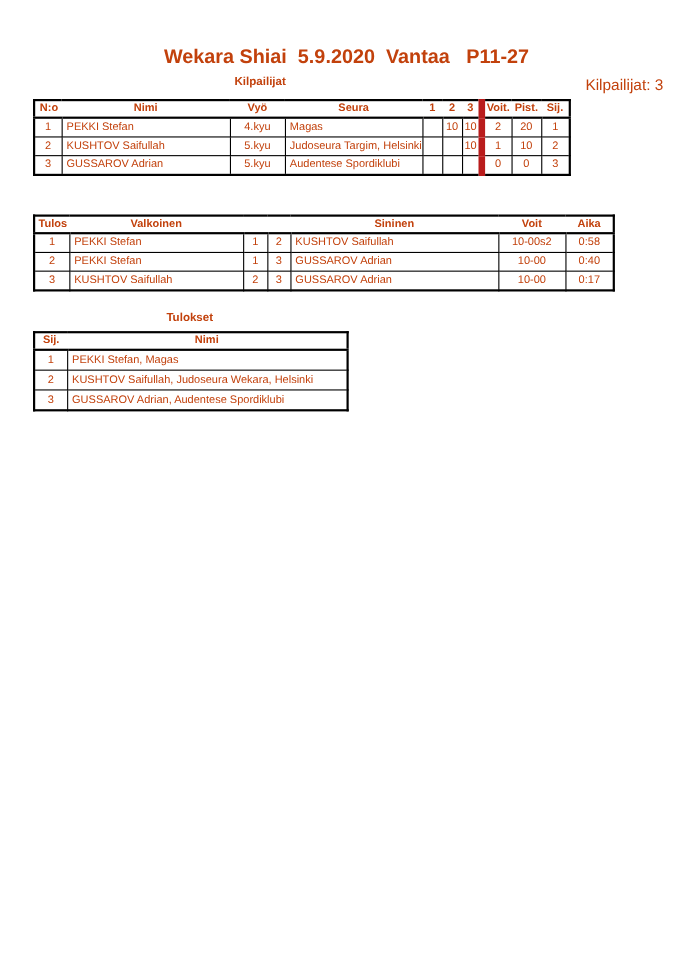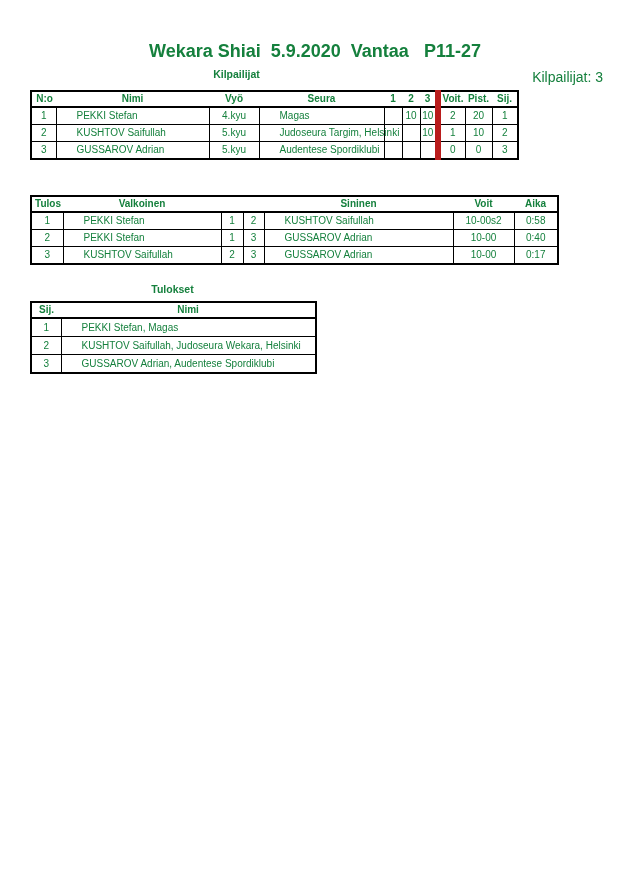--- a/index.html
+++ b/index.html
@@ -3,21 +3,21 @@
 <meta charset="utf-8">
 <style>
   html, body { margin: 0; padding: 0; background: #e8e8e8; }
   .page {
     position: relative;
     width: 630px;
     height: 891px;
     margin: 0 auto;
     background: #ffffff;
     font-family: "Liberation Sans", "DejaVu Sans", sans-serif;
-    color: #15803d;
+    color: #c2410c;
     overflow: hidden;
   }
   .page-title {
     position: absolute;
     top: 41px; left: 0; width: 630px;
     text-align: center;
     font-size: 18px;
     font-weight: bold;
     white-space: pre;
   }
@@ -60,21 +60,21 @@
   .t td {
     border: 1px solid #000;
     height: 16px;
     padding: 0;
     text-align: center;
     vertical-align: middle;
     white-space: nowrap;
   }
   .t3 td { height: 17px; }
   .t .hl { text-align: center; padding-left: 1px; }
-  .t td.l { text-align: left; padding-left: 20px; }
+  .t td.l { text-align: left; padding-left: 4px; }
   .t .thL { border-left: 6px solid #b91c1c; }
   .t td.ovf { overflow: visible; }
 </style>
 </head>
 <body>
 
 <div class="page">
 
   <div class="page-title">Wekara Shiai  5.9.2020  Vantaa   P11-27</div>
 

